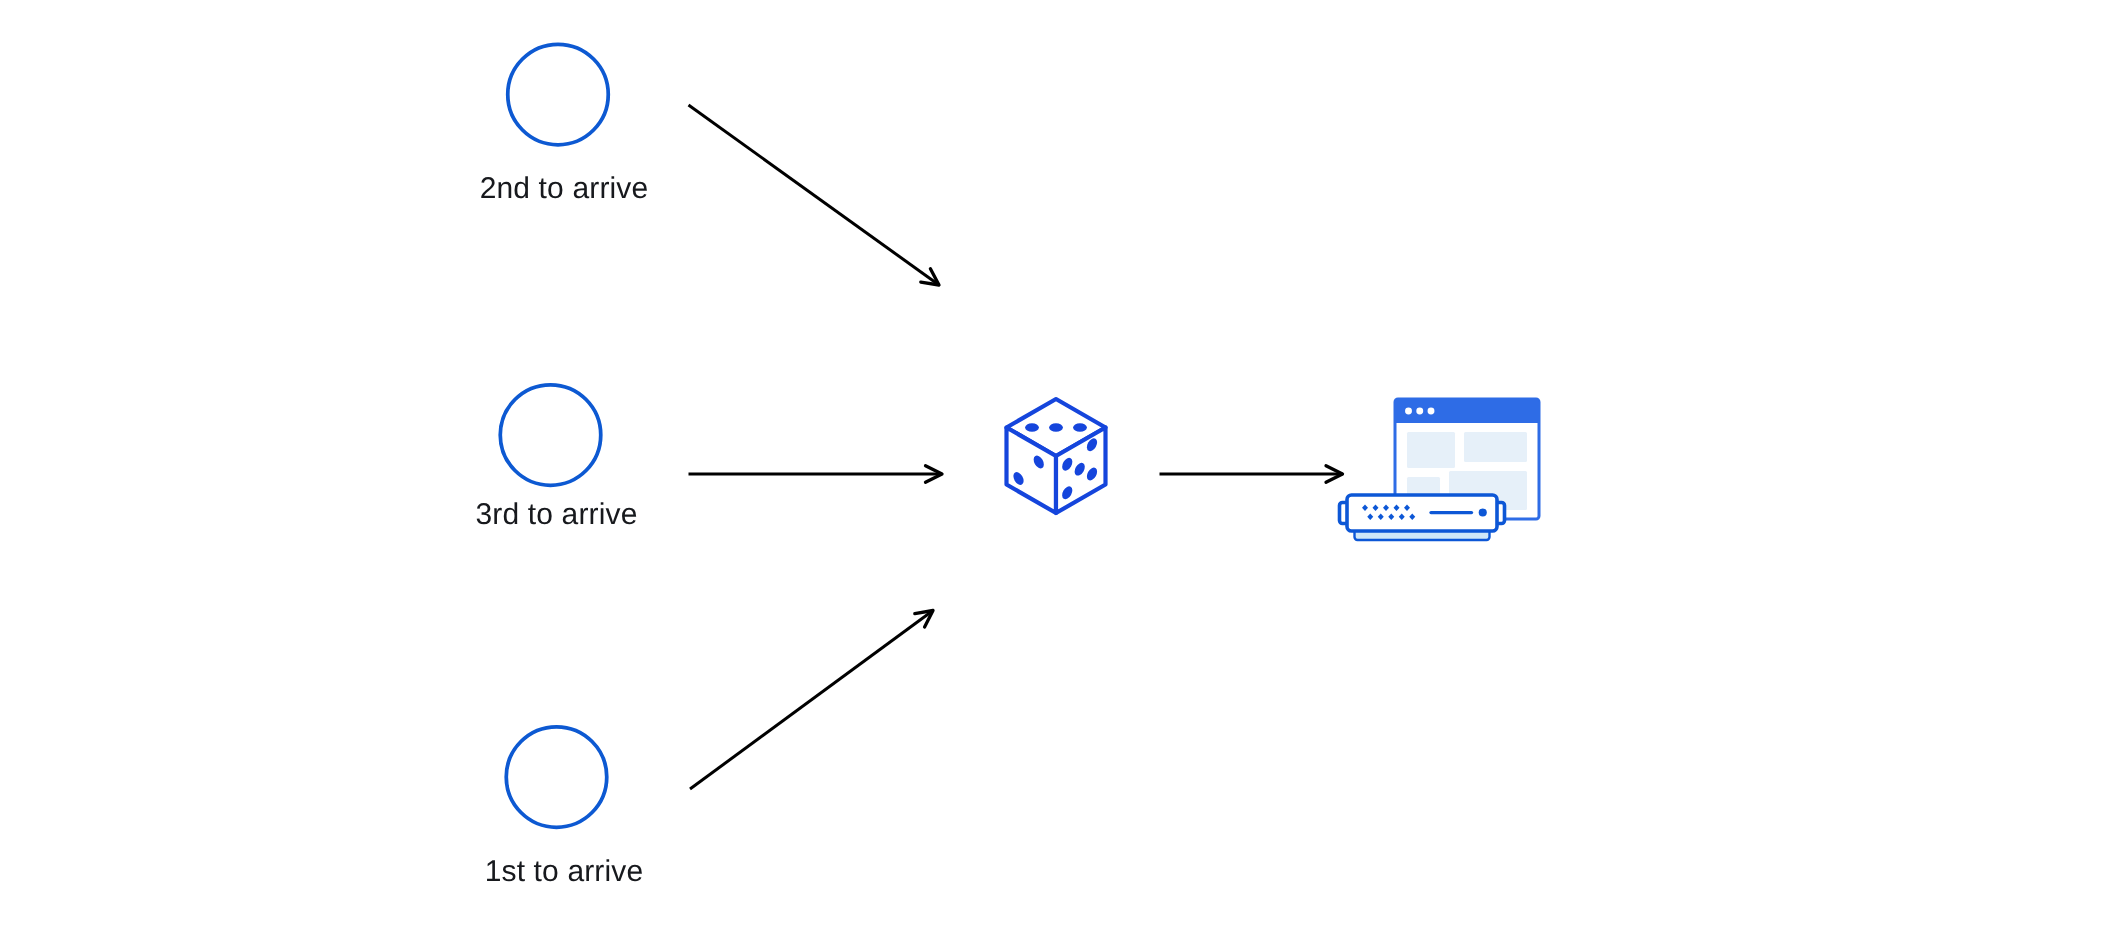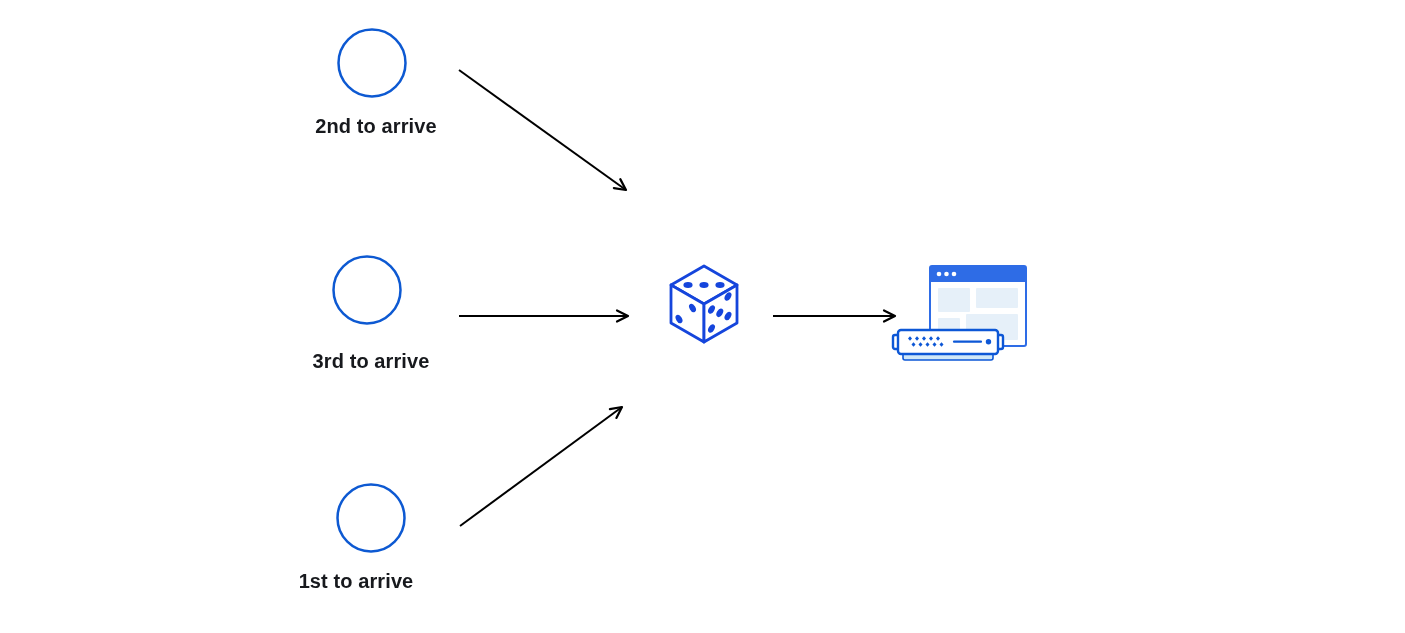--- a/index.html
+++ b/index.html
@@ -3,21 +3,21 @@
 <meta charset="utf-8">
 <style>
   :root{
     --background:#ffffff; --arrow:#000000; --text:#17191d;
     --ring:#0d59d2; --hair:#0e3a85; --skin:#c6e3f4; --shirt:#1565dd;
     --dice:#1545dc; --bar:#2e6ce6; --panel:#e6f0f9; --srv:#0d57d6; --srvbase:#cfe7f8;
   }
   *{margin:0;padding:0;box-sizing:border-box;}
   html,body{width:1405px;height:633px;background:var(--background);
     font-family:"Liberation Sans",sans-serif;}
-  .stage{position:relative;width:1401px;height:633px;background:var(--background);overflow:hidden;font-weight:bold;}
+  .stage{position:relative;width:1401px;height:633px;background:var(--background);overflow:hidden;}
   .abs{position:absolute;}
   .node-label{position:absolute;width:200px;text-align:center;font-size:20px;
     color:var(--text);letter-spacing:0.1px;}
   
   .st-ring{fill:#fff;stroke:var(--ring);stroke-width:2.5;}
   .st-hair{fill:var(--hair);}
   .st-skin{fill:var(--skin);}
   .st-shirt{fill:var(--shirt);} 
   .st-dice-face{fill:#fff;stroke:var(--dice);stroke-width:2.8;stroke-linejoin:round;}
   .st-pip{fill:var(--dice);}
@@ -91,21 +91,21 @@
         <circle class="st-skin" cx="24" cy="33.5" r="3.6"></circle>
         <circle class="st-skin" cx="48" cy="33.5" r="3.6"></circle>
         <rect class="st-skin" x="30.5" y="40" width="11" height="15" rx="2.5"></rect>
         <path class="st-shirt" d="M13,72 C13,56 23,50 36,50 C49,50 59,56 59,72 Z"></path>
         <ellipse class="st-skin" cx="36" cy="31.5" rx="11.2" ry="13"></ellipse>
         <path class="st-hair" d="M24.8,27 C24.5,18 29,14.5 36,14.5 C43,14.5 47.5,18 47.2,27 C47.2,22 44,19.5 36,19.5 C28,19.5 24.8,22 24.8,27 Z"></path>
       </g>
       <circle class="st-ring" cx="36" cy="36" r="33.5" fill="none"></circle>
     </svg>
   </div>
-  <div class="node-label" style="left:271px;top:350px">3rd to arrive</div>
+  <div class="node-label" style="left:271px;top:332px">3rd to arrive</div>
 
   <div class="abs" style="left:335px;top:482px">
     <svg width="72" height="72" viewBox="0 0 72 72">
       <clipPath id="clipC">
           <circle cx="36" cy="36" r="32.6"></circle>
         </clipPath>
       <circle cx="36" cy="36" r="33.5" fill="#fff"></circle>
       <g clip-path="url(#clipC)">
         <g class="st-hair">
           <ellipse cx="36" cy="9.5" rx="6" ry="5.5"></ellipse>
@@ -117,21 +117,21 @@
         </g>
         <circle class="st-skin" cx="25" cy="33.5" r="3.2"></circle>
         <circle class="st-skin" cx="47" cy="33.5" r="3.2"></circle>
         <rect class="st-skin" x="31.5" y="40" width="9" height="15" rx="2"></rect>
         <path class="st-shirt" d="M14,72 C14,57 24,51 36,51 C48,51 58,57 58,72 Z"></path>
         <ellipse class="st-skin" cx="36" cy="32" rx="10.6" ry="12.5"></ellipse>
       </g>
       <circle class="st-ring" cx="36" cy="36" r="33.5" fill="none"></circle>
     </svg>
   </div>
-  <div class="node-label" style="left:256px;top:570px">1st to arrive</div>
+  <div class="node-label" style="left:276px;top:570px">1st to arrive</div>
 
   <div class="abs" style="left:666px;top:263px">
     <svg width="76" height="82" viewBox="0 0 76 82">
       <path class="st-dice-face" d="M38,3 L71,22 L38,41 L5,22 Z"></path>
       <path class="st-dice-face" d="M5,22 L38,41 L38,79 L5,60 Z"></path>
       <path class="st-dice-face" d="M38,41 L71,22 L71,60 L38,79 Z"></path>
       <g class="st-pip">
         <ellipse cx="22" cy="22" rx="4.6" ry="2.9"></ellipse>
         <ellipse cx="38" cy="22" rx="4.6" ry="2.9"></ellipse>
         <ellipse cx="54" cy="22" rx="4.6" ry="2.9"></ellipse>

